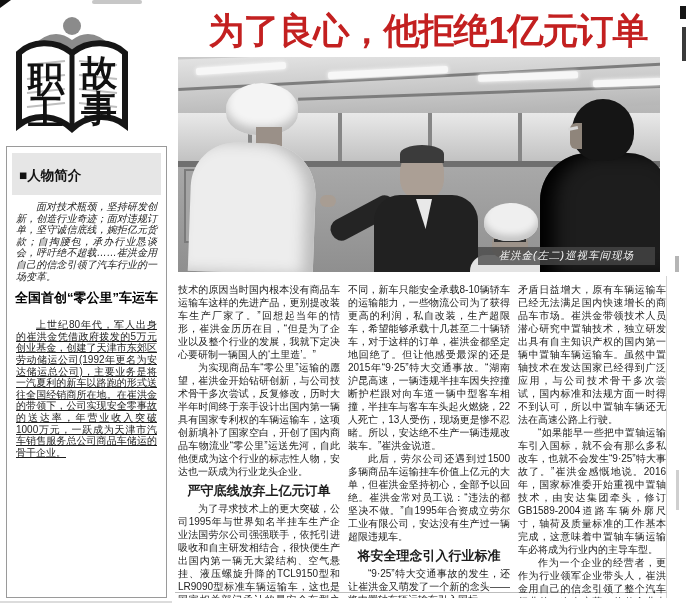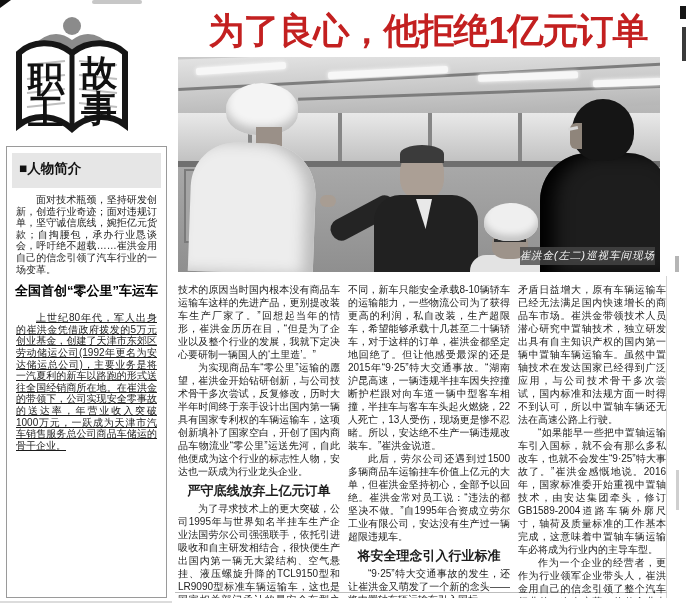--- a/index.html
+++ b/index.html
@@ -72,33 +72,33 @@
     background:#efefef;border-radius:50% 50% 45% 45%;box-shadow:inset 0 -6px 6px #c6c6c6;}
   .fg-worker-mid-face{position:absolute;left:314px;top:176px;width:36px;height:26px;background:#9d938a;border-radius:40%;}
   .fg-worker-mid-glasses{position:absolute;left:316px;top:182px;width:32px;height:3px;background:#2e2e2e;}
   .fg-worker-mid-body{position:absolute;left:292px;top:198px;width:78px;height:20px;background:#e3e3e3;border-radius:16px 16px 0 0;}
   .fg-right-body{position:absolute;left:362px;top:96px;width:128px;height:122px;
     background:#1d1d1d;border-radius:48px 40px 0 0;box-shadow:inset 14px 0 18px #000;}
   .fg-right-head{position:absolute;left:394px;top:42px;width:62px;height:62px;background:#151515;border-radius:50% 50% 44% 44%;}
   .fg-right-face{position:absolute;left:392px;top:66px;width:12px;height:26px;background:#8f857b;border-radius:6px 0 0 6px;}
   .fg-right-glasses{position:absolute;left:390px;top:70px;width:10px;height:3px;background:#d8d8d8;transform:rotate(-12deg);}
   .photo-caption{
-    position:absolute;right:5px;bottom:7px;padding:2px 0;
+    position:absolute;right:5px;bottom:7px;padding:2px 21px;
     background:rgba(70,70,70,.78);color:#f4f4f4;
     font-size:10.5px;font-style:italic;letter-spacing:1px;white-space:nowrap;
   }
 
   
   .left-box{position:absolute;left:6px;top:146px;width:161px;height:452px;
     border:1px solid #9a9a9a;background:#fff;box-sizing:border-box;overflow:hidden;}
-  .profile-panel{margin:6px 5px 4px 5px;background:#e6e6e6;padding:7px 7px 6px 7px;}
+  .profile-panel{margin:6px 5px 4px 5px;background:#e6e6e6;padding:14px 7px 6px 7px;}
   .profile-heading{font-size:13.5px;font-weight:bold;color:#111;margin:0 0 4px 0;}
   .profile-body{font-family:"DejaVu Serif",serif;font-style:italic;
     font-size:10px;line-height:12.9px;text-align:justify;text-indent:2em;color:#222;margin:0;}
-  .lead-para{margin:6px 9px 0 9px;font-size:10px;line-height:11.6px;text-align:justify;text-indent:2em;}
+  .lead-para{margin:6px 9px 0 9px;font-size:10px;line-height:11.6px;text-align:justify;text-indent:2em;font-style:italic;}
   .box-subhead{margin:7px 0 12px 0;text-align:center;font-size:13px;font-weight:bold;color:#000;}
   .box-para{margin:0 9px 0 9px;font-size:10px;line-height:11.6px;text-align:justify;text-indent:2em;text-decoration:underline;}
 
   
   .col{position:absolute;top:283px;height:315px;overflow:hidden;
     font-size:10px;line-height:13px;text-align:justify;}
   .col-1{left:178px;width:162px;}
   .col-2{left:348px;width:162px;}
   .col-3{left:518px;width:148px;}
   .col p{margin:0;text-indent:2em;}

